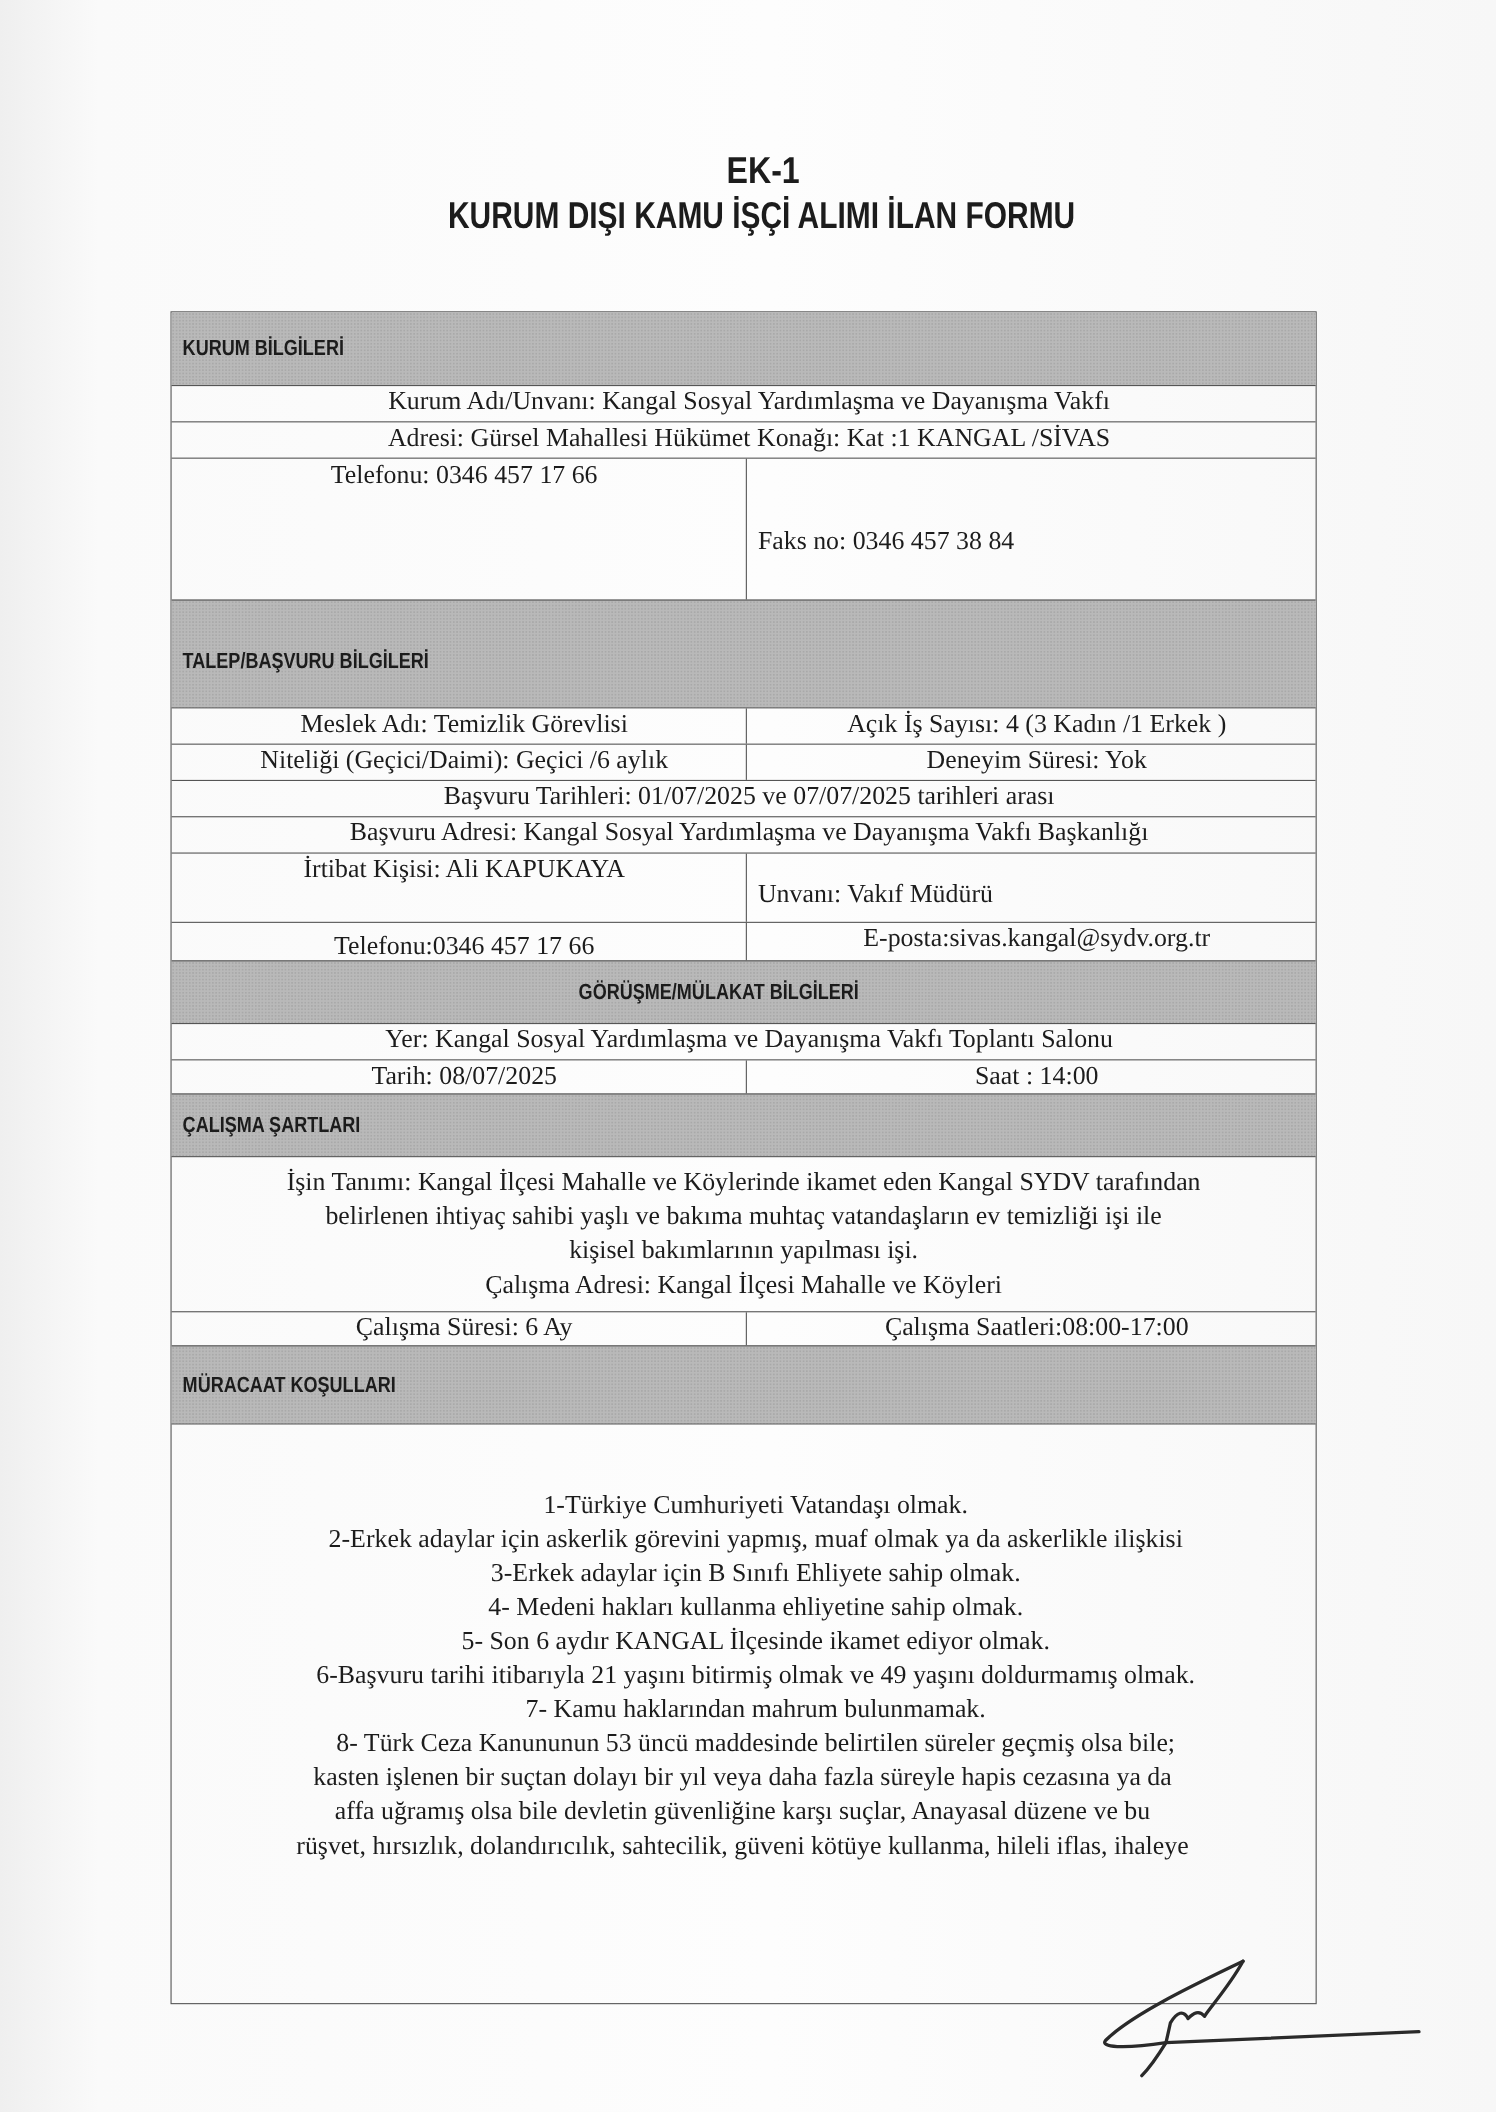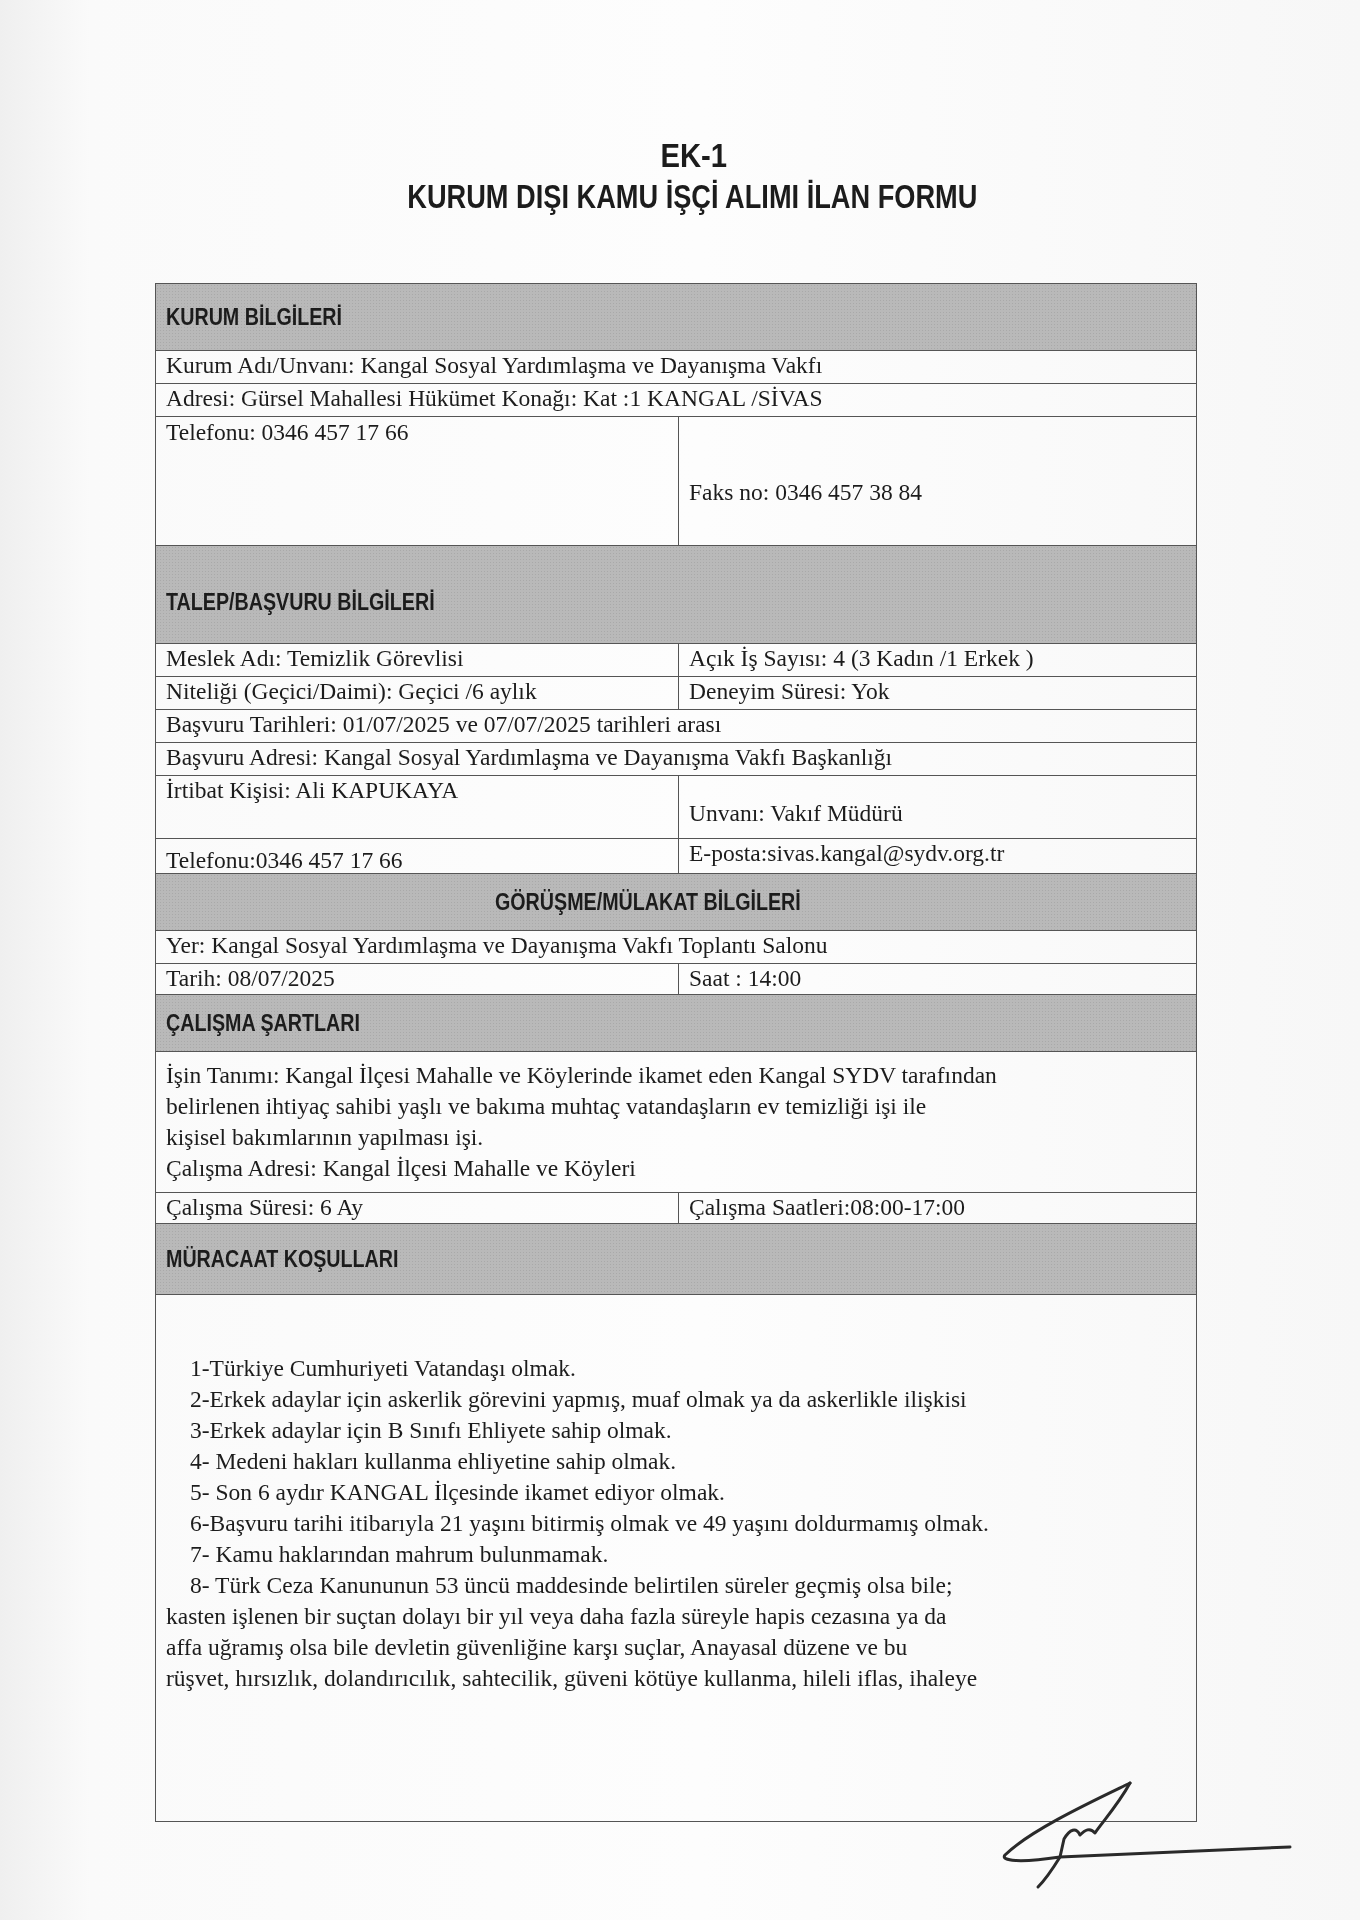--- a/index.html
+++ b/index.html
@@ -33,30 +33,30 @@
     white-space: nowrap;
   }
   .form {
     position: absolute; left: 155px; top: 283px; width: 1040px;
     border: 1.5px solid #555;
     font-size: 23.5px;
     font-family: "Liberation Serif", serif;
   }
   .row { display: flex; border-top: 1.5px solid #555; }
   .row:first-child { border-top: none; }
-  .cell { padding: 1px 0 0 10px; white-space: nowrap; overflow: hidden; }
+  .cell { padding: 1px 0 0 10px; white-space: nowrap; overflow: hidden; text-align: center; }
   .cell.left { width: 512px; border-right: 1.5px solid #555; }
   .cell.right { flex: 1; }
   .cell.full { flex: 1; }
   .section-head {
     background: #b9b9b9;
     background-image: radial-gradient(#a9a9a9 0.6px, transparent 0.7px);
     background-size: 3px 3px;
     font-family: "Liberation Sans", sans-serif;
-    font-weight: bold; font-size: 24px;
+    font-weight: bold; font-size: 20px;
     display: flex; align-items: center;
     padding-left: 10px;
   }
   .section-head span { display: inline-block; transform: scaleX(0.82); transform-origin: left center; }
   .h-sec1 { height: 66px; }
   .h-sec2 { height: 100px; align-items: center; }
   .h-sec3 { height: 56px; justify-content: center; }
   .h-sec4 { height: 56px; }
   .h-sec5 { height: 70px; }
   .r32 { height: 32px; }

